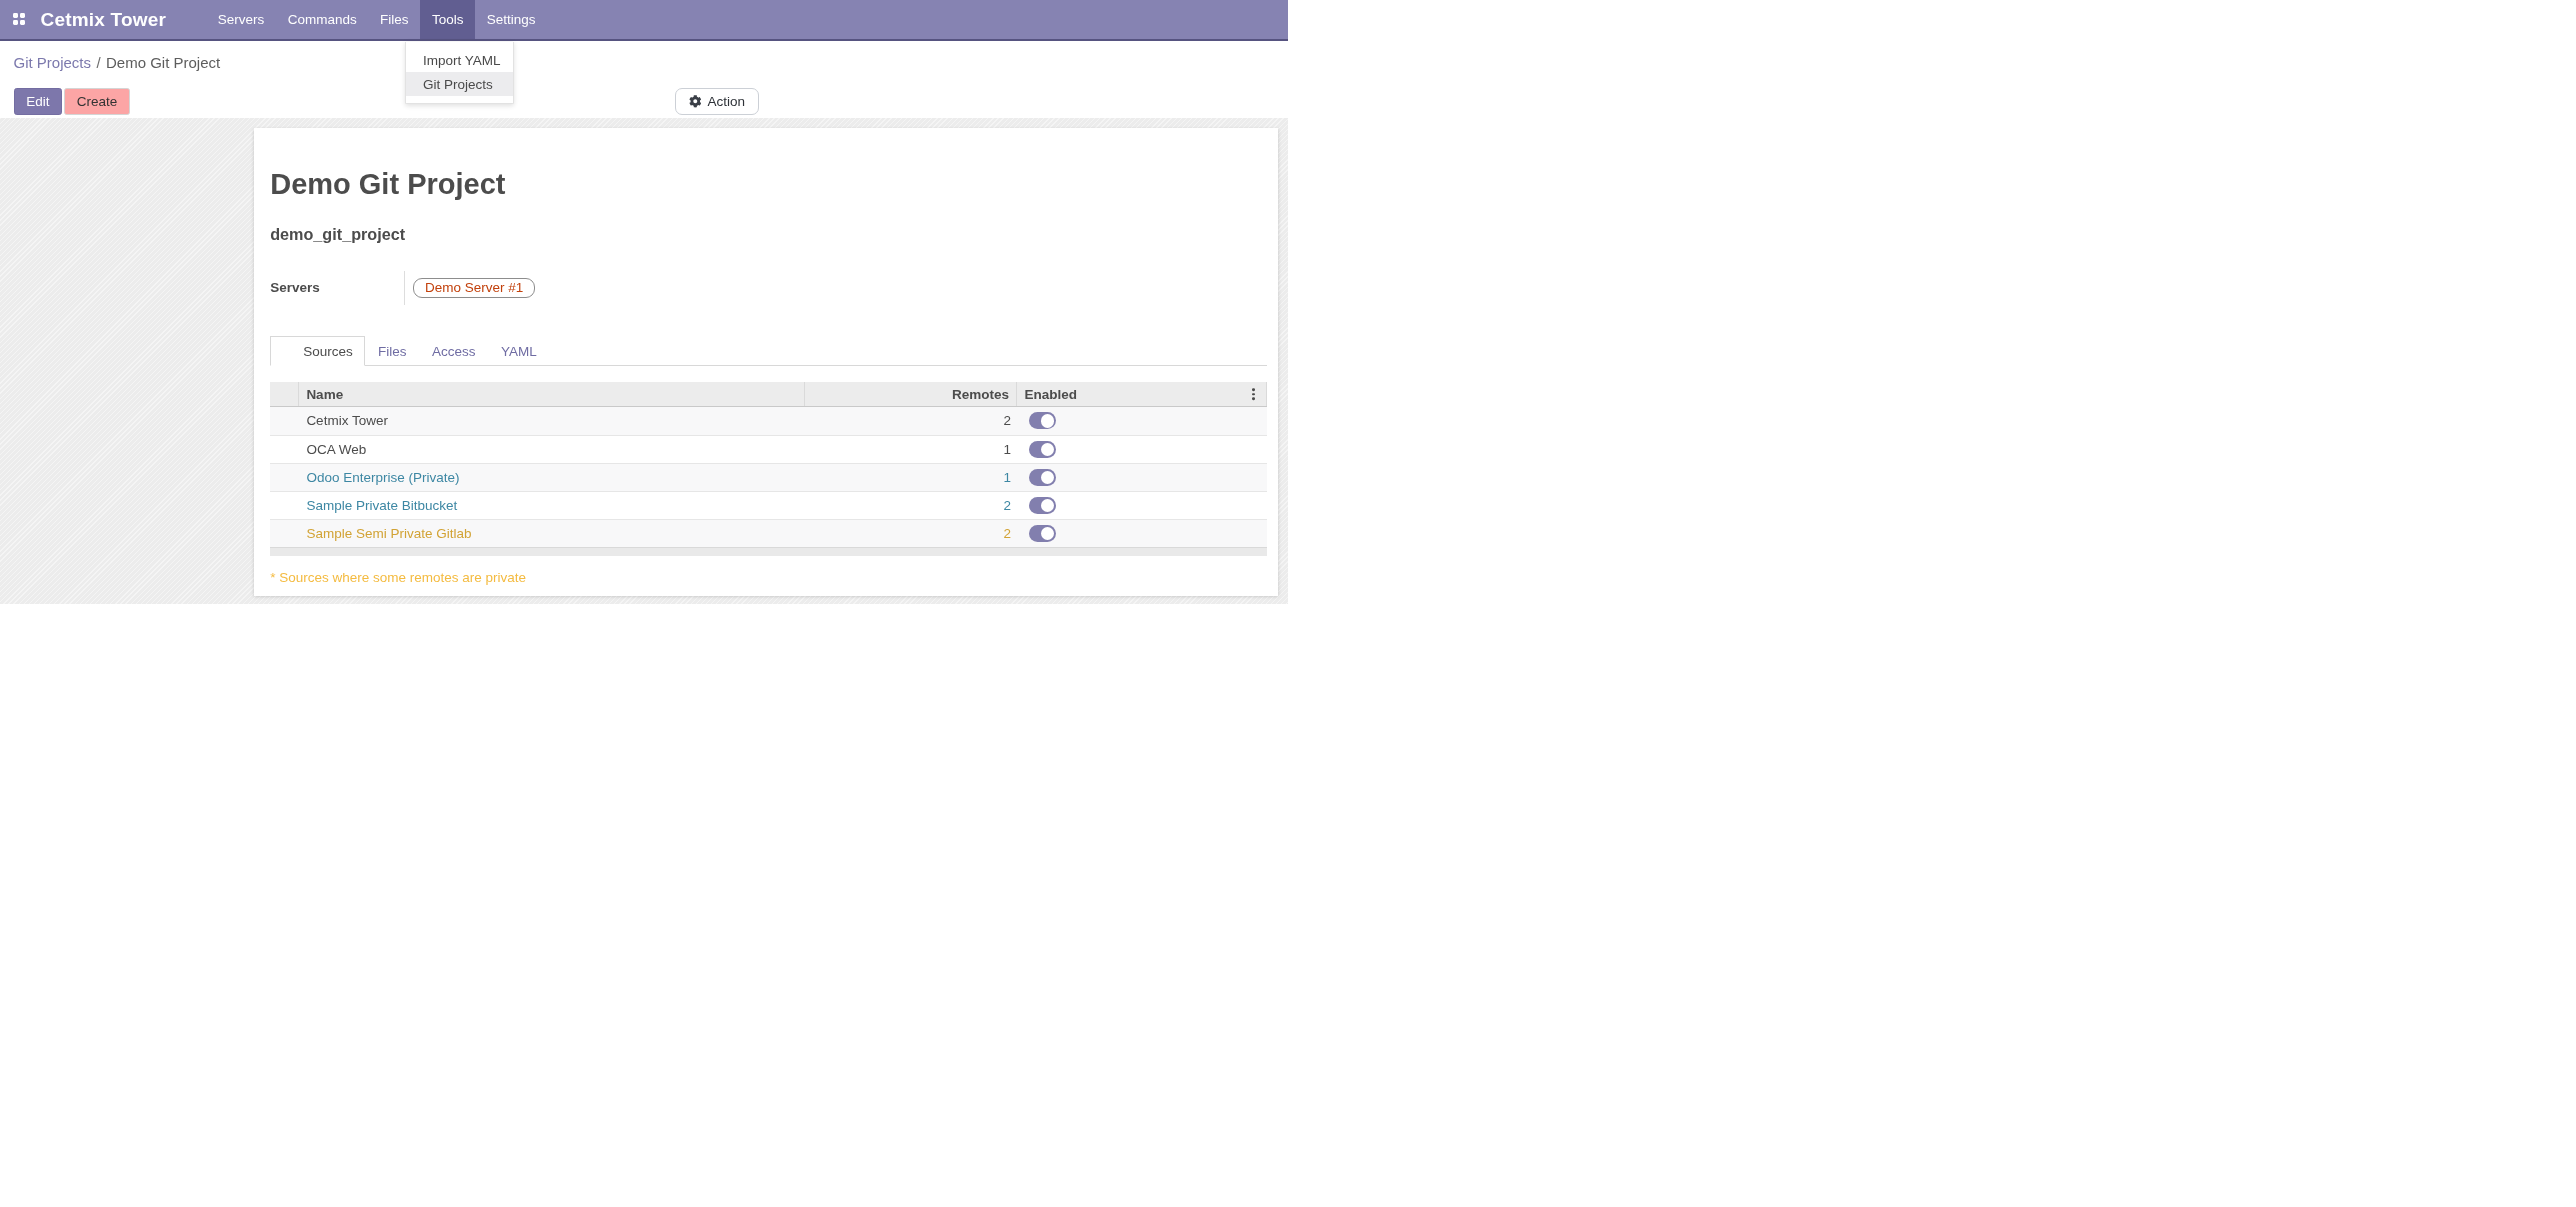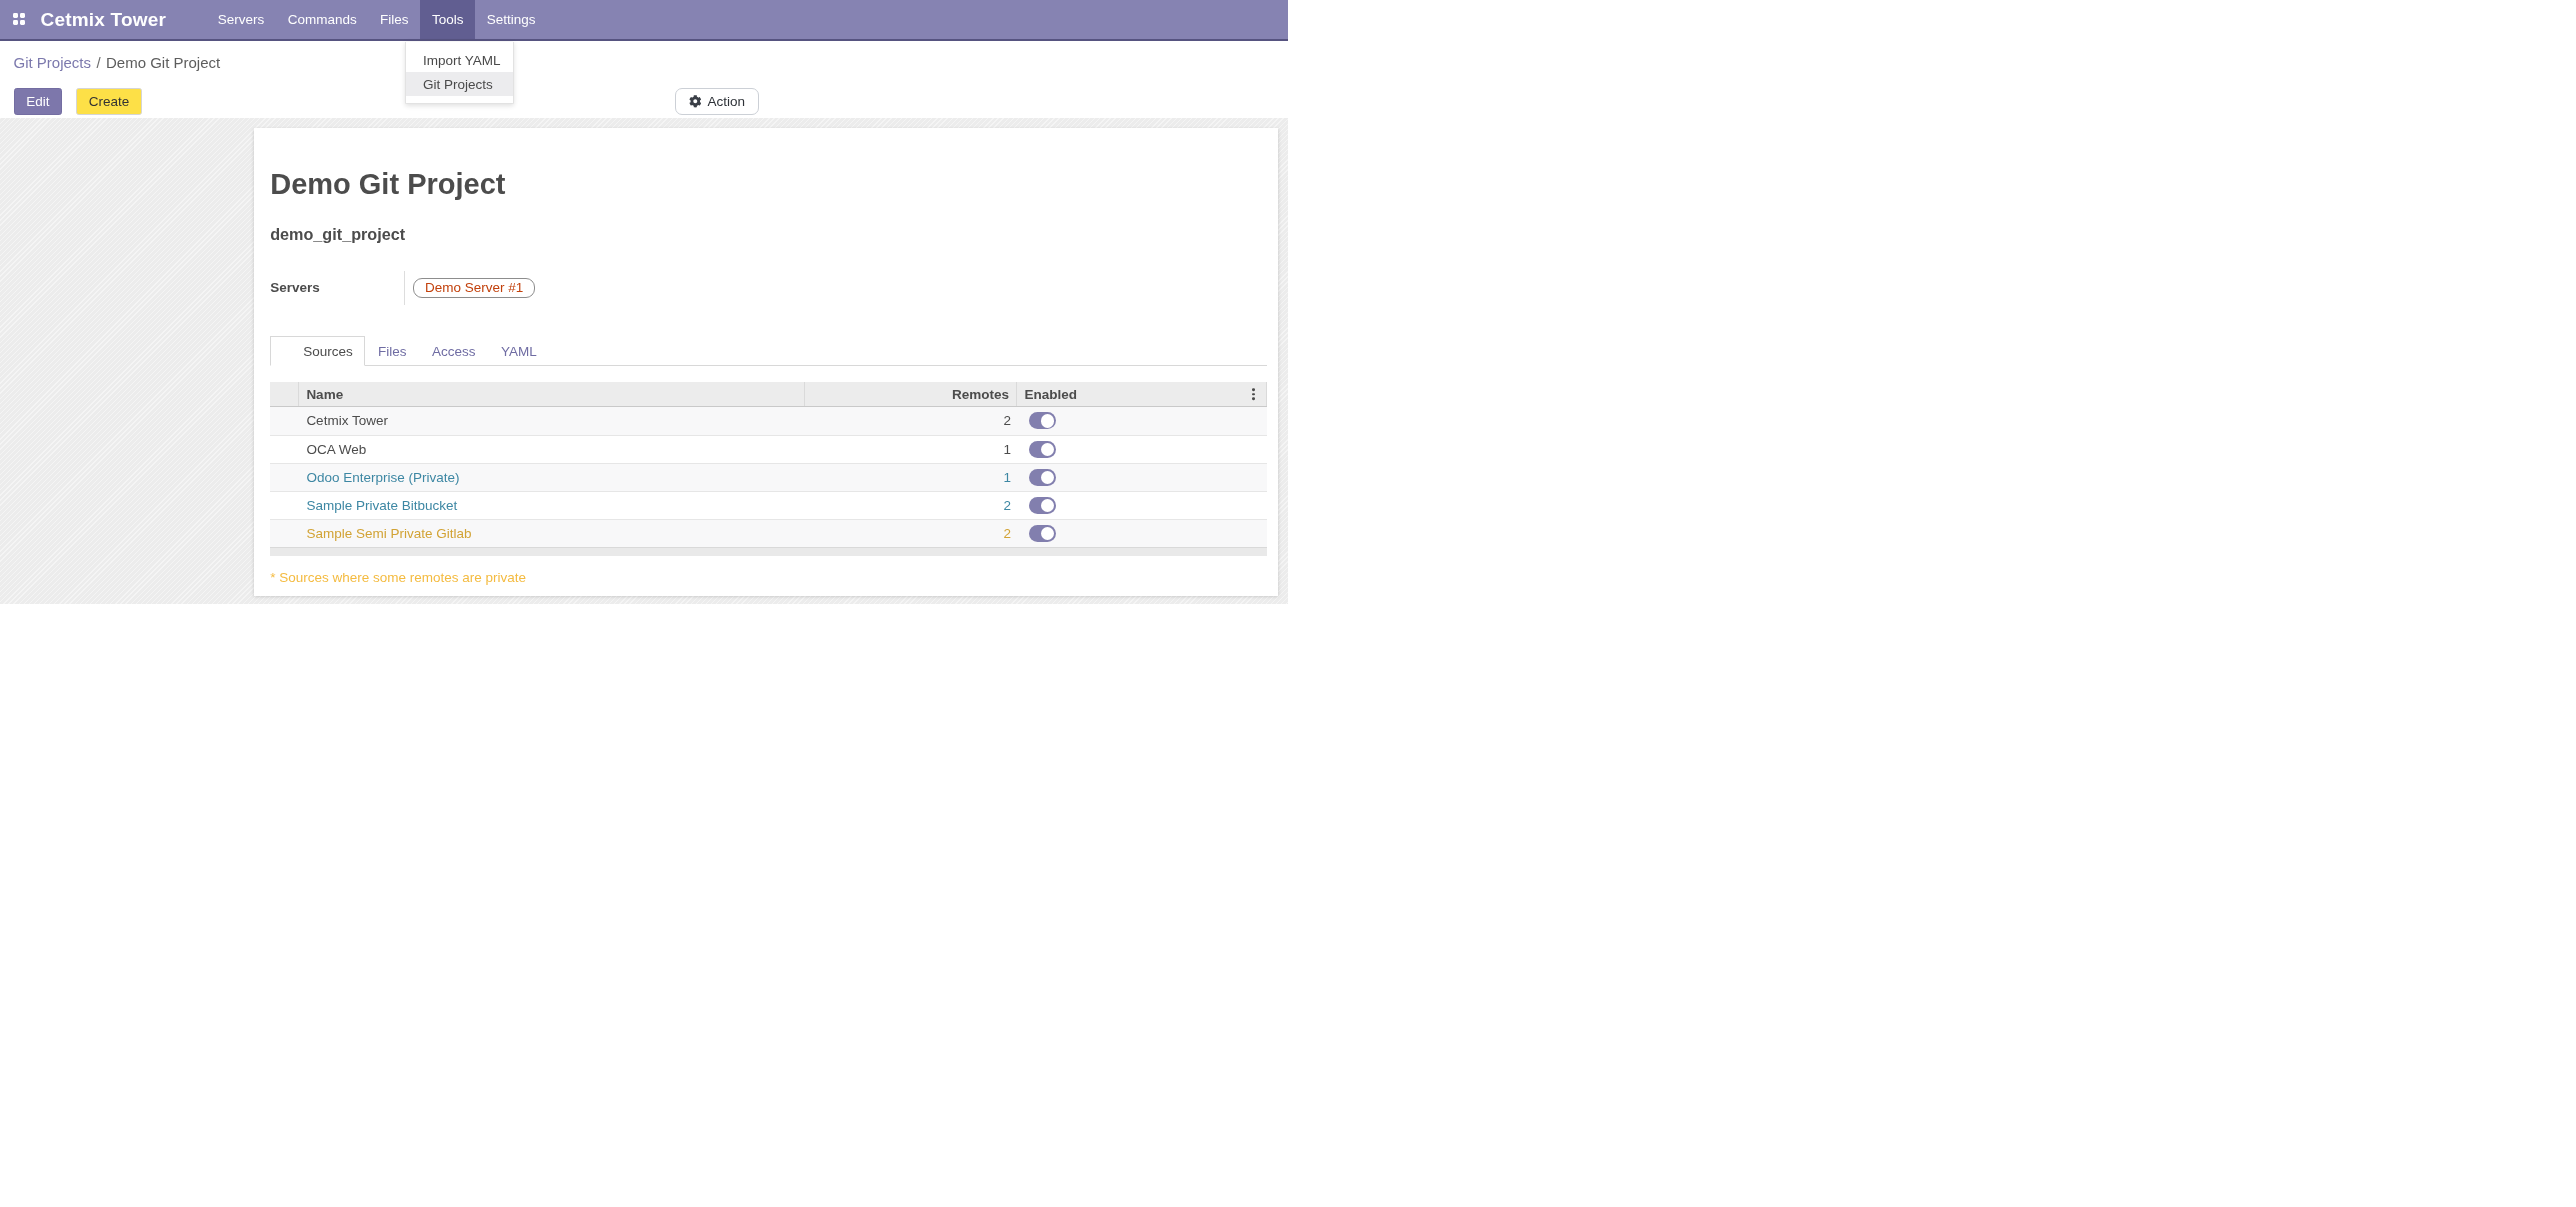--- a/index.html
+++ b/index.html
@@ -16,23 +16,23 @@
   .brand { font-size:19px; font-weight:bold; align-self:center; letter-spacing:0.2px; margin-right:40px; cursor:pointer; }
   .nav-menu { display:flex; align-items:stretch; }
   .nav-item { display:flex; align-items:center; padding:0 11.7px; font-size:13.5px; cursor:pointer; }
   .nav-item.active { background:#615e91; }
 
   
   .control-panel { position:absolute; left:0; top:43px; width:100%; height:75px; background:#fff; }
   .breadcrumb { position:absolute; left:13.5px; top:10.8px; font-size:15px; color:#5d5d5d; }
   .breadcrumb .bc-link { color:#7c79ad; cursor:pointer; }
   .bc-sep { color:#6d6d6d; padding:0 5.4px; }
-  .btn-row { position:absolute; left:13.5px; top:45px; display:flex; gap:14px; }
+  .btn-row { position:absolute; left:13.5px; top:45px; display:flex; gap:2px; }
   .btn { font-size:13.5px; padding:4.5px 11.7px; border-radius:2.7px; border:0.9px solid transparent; cursor:pointer;
-         background:#fde047; color:#333; line-height:16.2px; }
+         background:#fca5a5; color:#333; line-height:16.2px; }
   .btn-primary { background:#7d77ab; border-color:#736da1; color:#fff; }
   .btn-default { border-color:#d5d5d5; }
   .btn-action { position:absolute; left:675px; top:45px; font-size:13.5px; color:#2e3238;
                 border:0.9px solid #ccd0d6; border-radius:7px; background:#fff; padding:4.5px 12.6px;
                 display:flex; align-items:center; gap:6.3px; cursor:pointer; line-height:16.2px; }
   .gear-svg { width:12.6px; height:12.6px; fill:#3a3f47; }
 
   
   .dropdown { position:absolute; left:405px; top:42px; width:109px; background:#fff;
               border:0.9px solid #e2e2e2; border-top:none; box-shadow:0 1.8px 5.4px rgba(0,0,0,.12);

